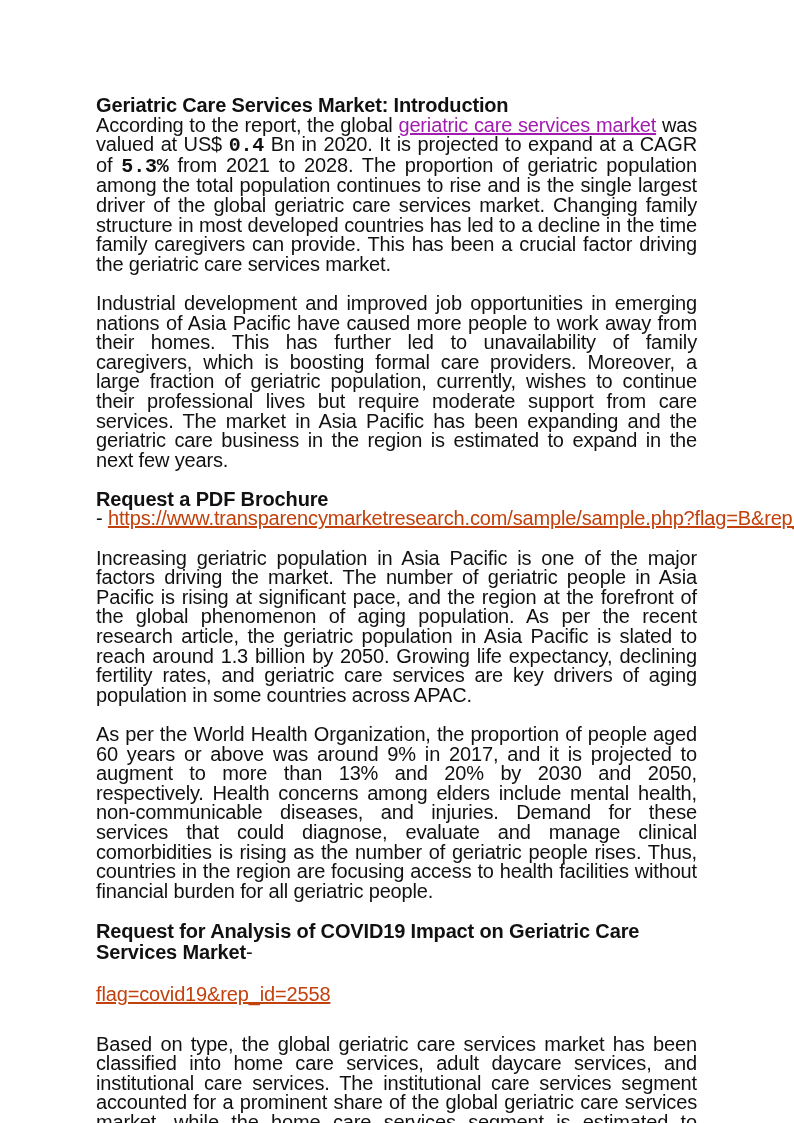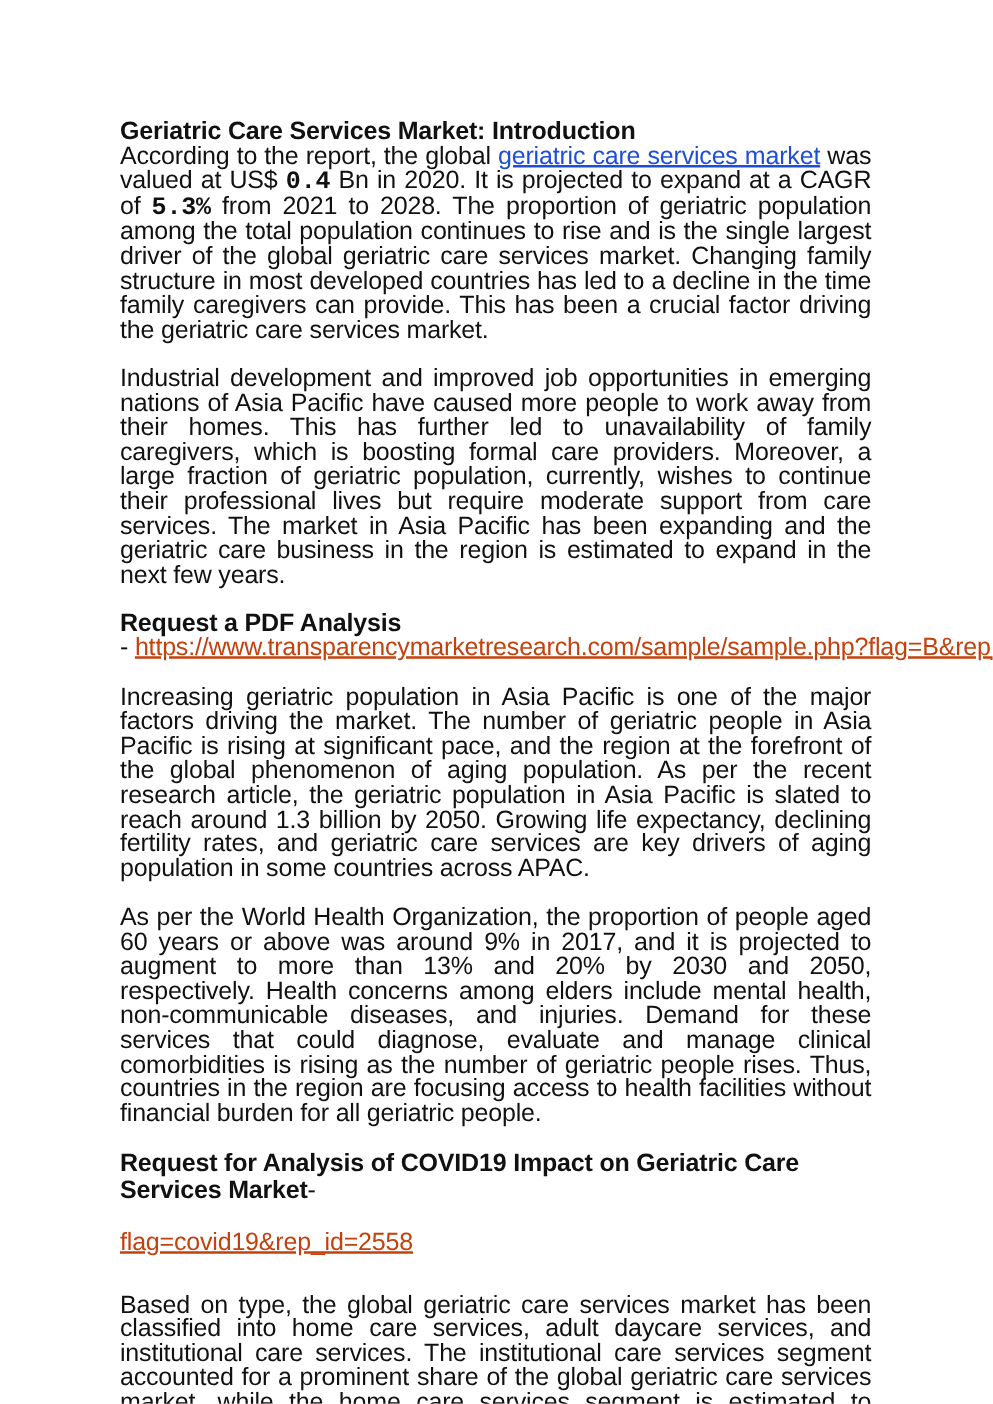--- a/index.html
+++ b/index.html
@@ -28,21 +28,21 @@
       font-weight: bold;
       margin: 0;
     }
     .para {
       margin: 0;
       text-align: justify;
     }
     .gap { height: 19.6px; }
     .gap-small { height: 10px; }
     .link-a {
-      color: #1d4ed8;
+      color: #a21caf;
       text-decoration: underline;
     }
     .link-b {
       color: #c2410c;
       text-decoration: underline;
       word-break: break-all;
     }
     b { font-weight: bold; font-family: Liberation Mono, monospace; }
     .nowrap { white-space: nowrap; }
   </style>
@@ -53,21 +53,21 @@
 
   <p class="heading">Geriatric Care Services Market: Introduction</p>
   <p class="para"><span>According to the report, the global </span><a class="link-a" href="#">geriatric care services market</a><span> was valued at US$ </span><b>0.4</b><span> Bn in 2020. It is projected to expand at a CAGR of </span><b>5.3%</b><span> from 2021 to 2028. The proportion of geriatric population among the total population continues to rise and is the single largest driver of the global geriatric care services market. Changing family structure in most developed countries has led to a decline in the time family caregivers can provide. This has been a crucial factor driving the geriatric care services market.</span></p>
 
   <div class="gap"></div>
 
   <p class="para">Industrial development and improved job opportunities in emerging nations of Asia Pacific have caused more people to work away from their homes. This has further led to unavailability of family caregivers, which is boosting formal care providers. Moreover, a large fraction of geriatric population, currently, wishes to continue their professional lives but require moderate support from care services. The market in Asia Pacific has been expanding and the geriatric care business in the region is estimated to expand in the next few years.</p>
 
   <div class="gap"></div>
 
-  <p class="heading">Request a PDF Analysis</p>
+  <p class="heading">Request a PDF Brochure</p>
   <p class="para nowrap"><span>- </span><a class="link-b" href="#">https://www.transparencymarketresearch.com/sample/sample.php?flag=B&amp;rep_id=2558</a></p>
 
   <div class="gap"></div>
 
   <p class="para">Increasing geriatric population in Asia Pacific is one of the major factors driving the market. The number of geriatric people in Asia Pacific is rising at significant pace, and the region at the forefront of the global phenomenon of aging population. As per the recent research article, the geriatric population in Asia Pacific is slated to reach around 1.3 billion by 2050. Growing life expectancy, declining fertility rates, and geriatric care services are key drivers of aging population in some countries across APAC.</p>
 
   <div class="gap"></div>
 
   <p class="para">As per the World Health Organization, the proportion of people aged 60 years or above was around 9% in 2017, and it is projected to augment to more than 13% and 20% by 2030 and 2050, respectively. Health concerns among elders include mental health, non-communicable diseases, and injuries. Demand for these services that could diagnose, evaluate and manage clinical comorbidities is rising as the number of geriatric people rises. Thus, countries in the region are focusing access to health facilities without financial burden for all geriatric people.</p>
 

